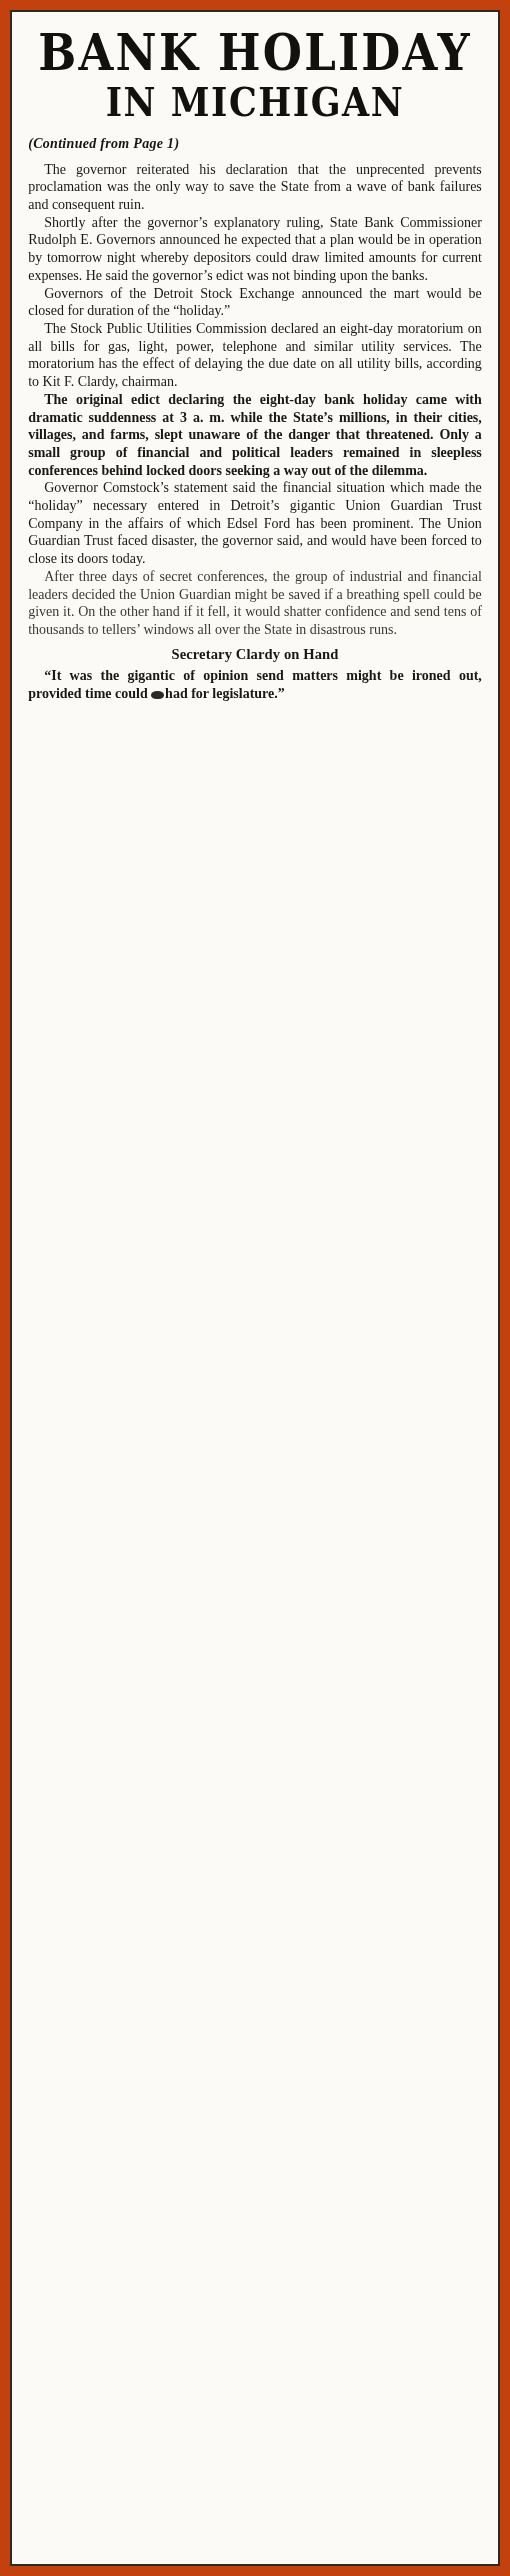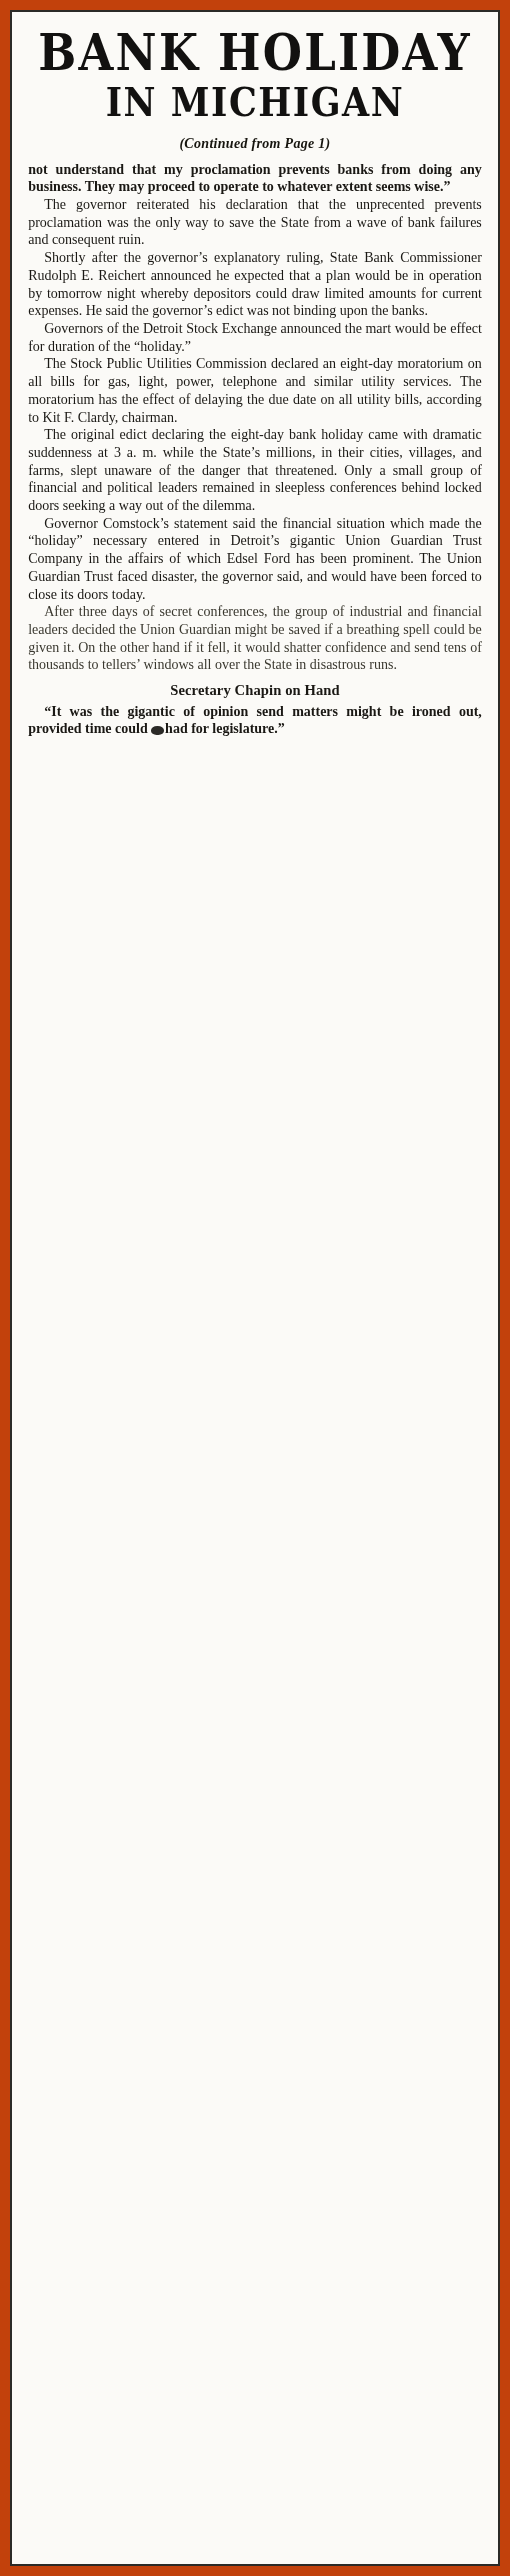--- a/index.html
+++ b/index.html
@@ -54,21 +54,20 @@
   }
   .headline .line2 {
     display: block;
     font-size: 35px;
     letter-spacing: 1.5px;
     transform: scaleY(1.12);
     transform-origin: center top;
     margin-bottom: 7.3px;
   }
   .contline {
-    text-align: center;
     font-family: "Liberation Serif", serif;
     font-style: italic;
     font-weight: bold;
     font-size: 14px;
     letter-spacing: 0.3px;
     margin: 19px 0 8.7px 0;
     color: #17150f;
   }
   .body-col {
     font-family: "Liberation Serif", serif;
@@ -82,21 +81,21 @@
   }
   .body-col p {
     margin: 0 0 0 0;
     text-indent: 16px;
   }
   .body-col p.lead {
     font-weight: bold;
     text-indent: 0;
   }
   .body-col p.bold {
-    font-weight: normal;
+    font-weight: bold;
   }
   .subhead {
     text-align: center;
     font-weight: bold;
     font-size: 14.6px;
     font-family: "Liberation Serif", serif;
     margin: 6.6px 0 3.6px 0;
     letter-spacing: 0.1px;
   }
   .quote-block {
@@ -121,30 +120,29 @@
   <div class="frame">
 
     <div class="headline">
       <span class="line1">BANK HOLIDAY</span>
       <span class="line2">IN MICHIGAN</span>
     </div>
 
     <div class="contline">(Continued from Page 1)</div>
 
     <div class="body-col">
-      <p class="lead">not understand that my proclamation prevents banks from doing any business. They may proceed to operate to whatever extent seems wise.”</p>
       <p>The governor reiterated his declaration that the unprecented prevents proclamation was the only way to save the State from a wave of bank failures and consequent ruin.</p>
-      <p>Shortly after the governor’s explanatory ruling, State Bank Commissioner Rudolph E. Reichert announced he expected that a plan would be in operation by tomorrow night whereby depositors could draw limited amounts for current expenses. He said the governor’s edict was not binding upon the banks.</p>
-      <p>Governors of the Detroit Stock Exchange announced the mart would be effect for duration of the “holiday.”</p>
+      <p>Shortly after the governor’s explanatory ruling, State Bank Commissioner Rudolph E. Governors announced he expected that a plan would be in operation by tomorrow night whereby depositors could draw limited amounts for current expenses. He said the governor’s edict was not binding upon the banks.</p>
+      <p>Governors of the Detroit Stock Exchange announced the mart would be closed for duration of the “holiday.”</p>
       <p>The Stock Public Utilities Commission declared an eight-day moratorium on all bills for gas, light, power, telephone and similar utility services. The moratorium has the effect of delaying the due date on all utility bills, according to Kit F. Clardy, chairman.</p>
       <p class="bold">The original edict declaring the eight-day bank holiday came with dramatic suddenness at 3 a. m. while the State’s millions, in their cities, villages, and farms, slept unaware of the danger that threatened. Only a small group of financial and political leaders remained in sleepless conferences behind locked doors seeking a way out of the dilemma.</p>
       <p>Governor Comstock’s statement said the financial situation which made the “holiday” necessary entered in Detroit’s gigantic Union Guardian Trust Company in the affairs of which Edsel Ford has been prominent. The Union Guardian Trust faced disaster, the governor said, and would have been forced to close its doors today.</p>
       <p class="faded">After three days of secret conferences, the group of industrial and financial leaders decided the Union Guardian might be saved if a breathing spell could be given it. On the other hand if it fell, it would shatter confidence and send tens of thousands to tellers’ windows all over the State in disastrous runs.</p>
 
-      <div class="subhead">Secretary Chapin on Hand</div>
+      <div class="subhead">Secretary Clardy on Hand</div>
 
 
       <div class="quote-block">
         <span>“It was the gigantic of</span>
         <span>opinion send matters might be</span>
         <span>ironed out, provided time could</span>
         <span class="blot"></span><span>had for legislature.”</span>
       </div>
     </div>
 

